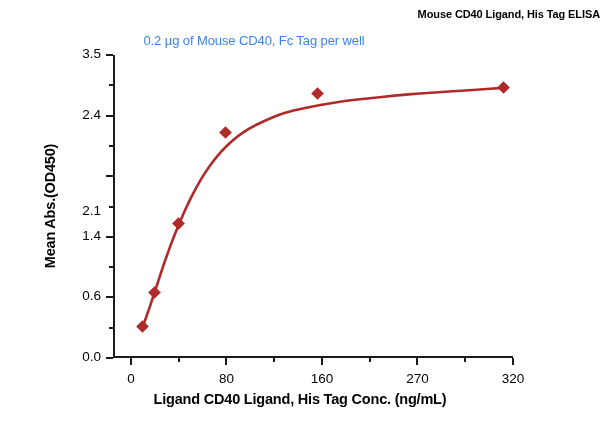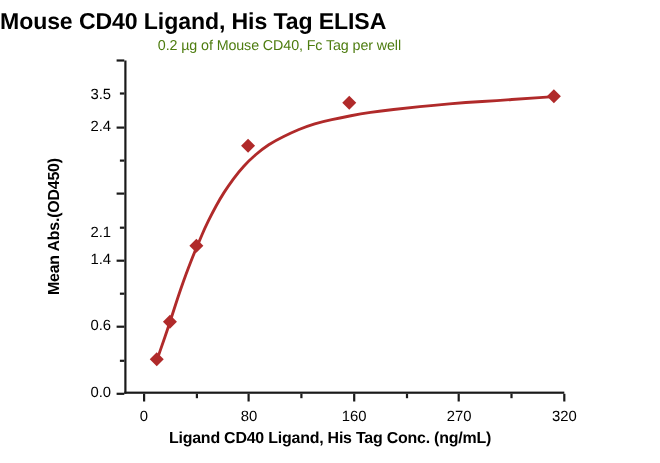--- a/index.html
+++ b/index.html
@@ -15,35 +15,35 @@
     font-family: "Liberation Sans", sans-serif;
     overflow: hidden;
   }
 
   
   #chart-title {
     position: absolute;
     left: 0;
     top: 8px;
     width: 600px;
-    text-align: left;
-    font-size: 21px;
+    text-align: right;
+    font-size: 11px;
     font-weight: bold;
     color: #000000;
     letter-spacing: -0.1px;
   }
   #chart-subtitle {
     position: absolute;
     left: 0;
     top: 33px;
     width: 508px;
     text-align: center;
     font-size: 13px;
     font-weight: normal;
-    color: #4d7c0f;
+    color: #3b82f6;
     letter-spacing: -0.1px;
   }
 
   
   #xaxis-title {
     position: absolute;
     left: 0;
     top: 391px;
     width: 600px;
     text-align: center;
@@ -203,21 +203,21 @@
         <div class="tick-x minor" style="left: 255.716px;"></div>
         <div class="tick-x minor" style="left: 351.239px;"></div>
       </div>
 
     <div id="ylabels">
         <div class="ylabel" style="top: 294px;">0.0</div>
         <div class="ylabel" style="top: 233.4px;">0.6</div>
         <div class="ylabel" style="top: 172.8px;">1.4</div>
         <div class="ylabel" style="top: 112.2px; margin-top: 36px;">2.1</div>
         <div class="ylabel" style="top: 51.6px;">2.4</div>
-        <div class="ylabel" style="top: -9px; margin-top: 32px;">3.5</div>
+        <div class="ylabel" style="top: -9px;">3.5</div>
       </div>
     <div id="xlabels">
         <div class="xlabel" style="left: 17.9104px;">0</div>
         <div class="xlabel" style="left: 113.433px;">80</div>
         <div class="xlabel" style="left: 208.955px;">160</div>
         <div class="xlabel" style="left: 304.478px;">270</div>
         <div class="xlabel" style="left: 400px;">320</div>
       </div>
 
     <svg id="curve-svg" viewBox="0 0 400 303" preserveAspectRatio="none">

